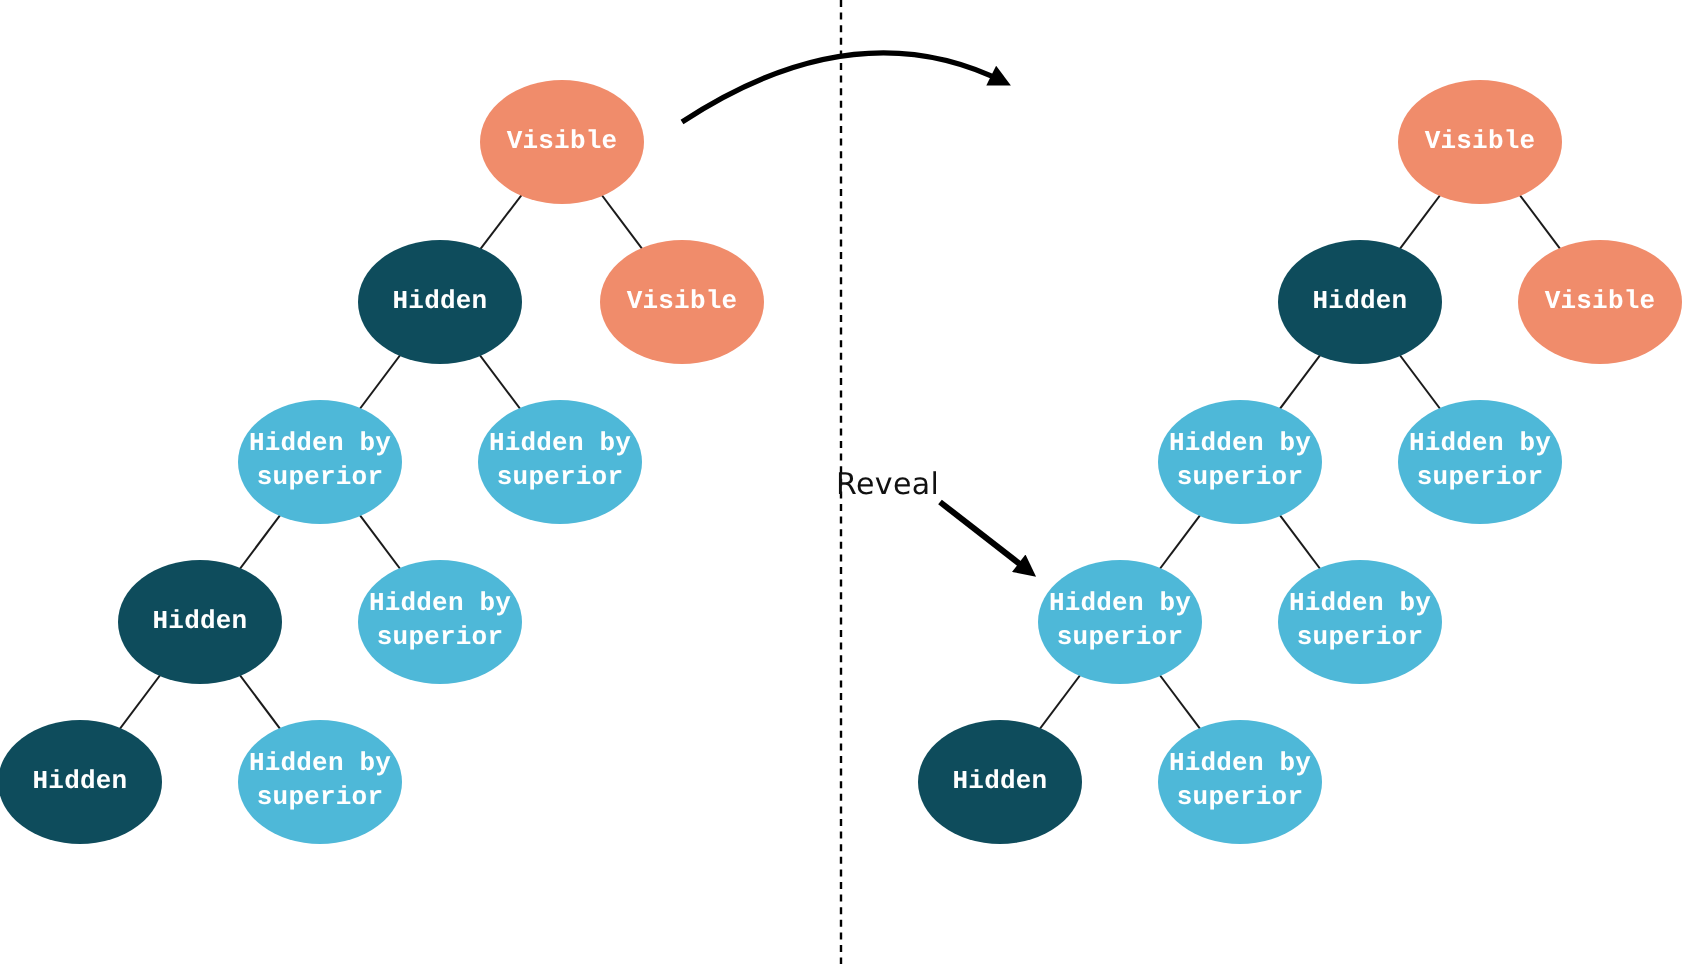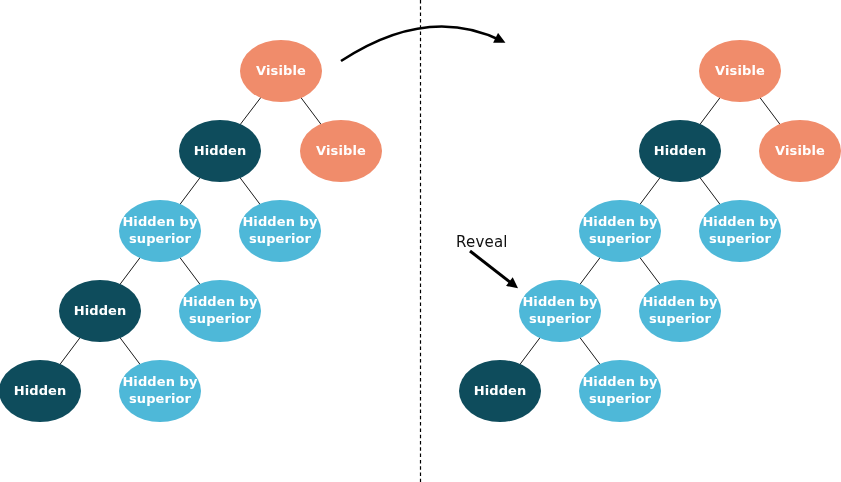--- a/index.html
+++ b/index.html
@@ -26,28 +26,28 @@
   .reveal-arrow{stroke:var(--c-arrow);stroke-width:3;fill:none;}
   .node{
     position:absolute;
     width:82px;height:62px;
     border-radius:50%;
     display:flex;align-items:center;justify-content:center;
     text-align:center;
     color:var(--c-node-text);
     font-size:13px;font-weight:600;line-height:1.28;
     letter-spacing:.1px;
-    padding:0 3px;box-sizing:border-box;
+    padding:0 3px;box-sizing:border-box;font-family:Liberation Mono, monospace;
   }
   .node[data-state="visible"]{background:var(--c-visible);}
   .node[data-state="hidden"]{background:var(--c-hidden);}
   .node[data-state="hidden_by_superior"]{background:var(--c-hbs);}
   .reveal-label{
     position:absolute;
-    left:456px;top:233px;
+    left:418px;top:233px;
     font-size:15px;font-weight:500;
     color:#111;
     letter-spacing:.2px;
   }
 </style>
 </head>
 <body>
 
 <div class="canvas">
 

